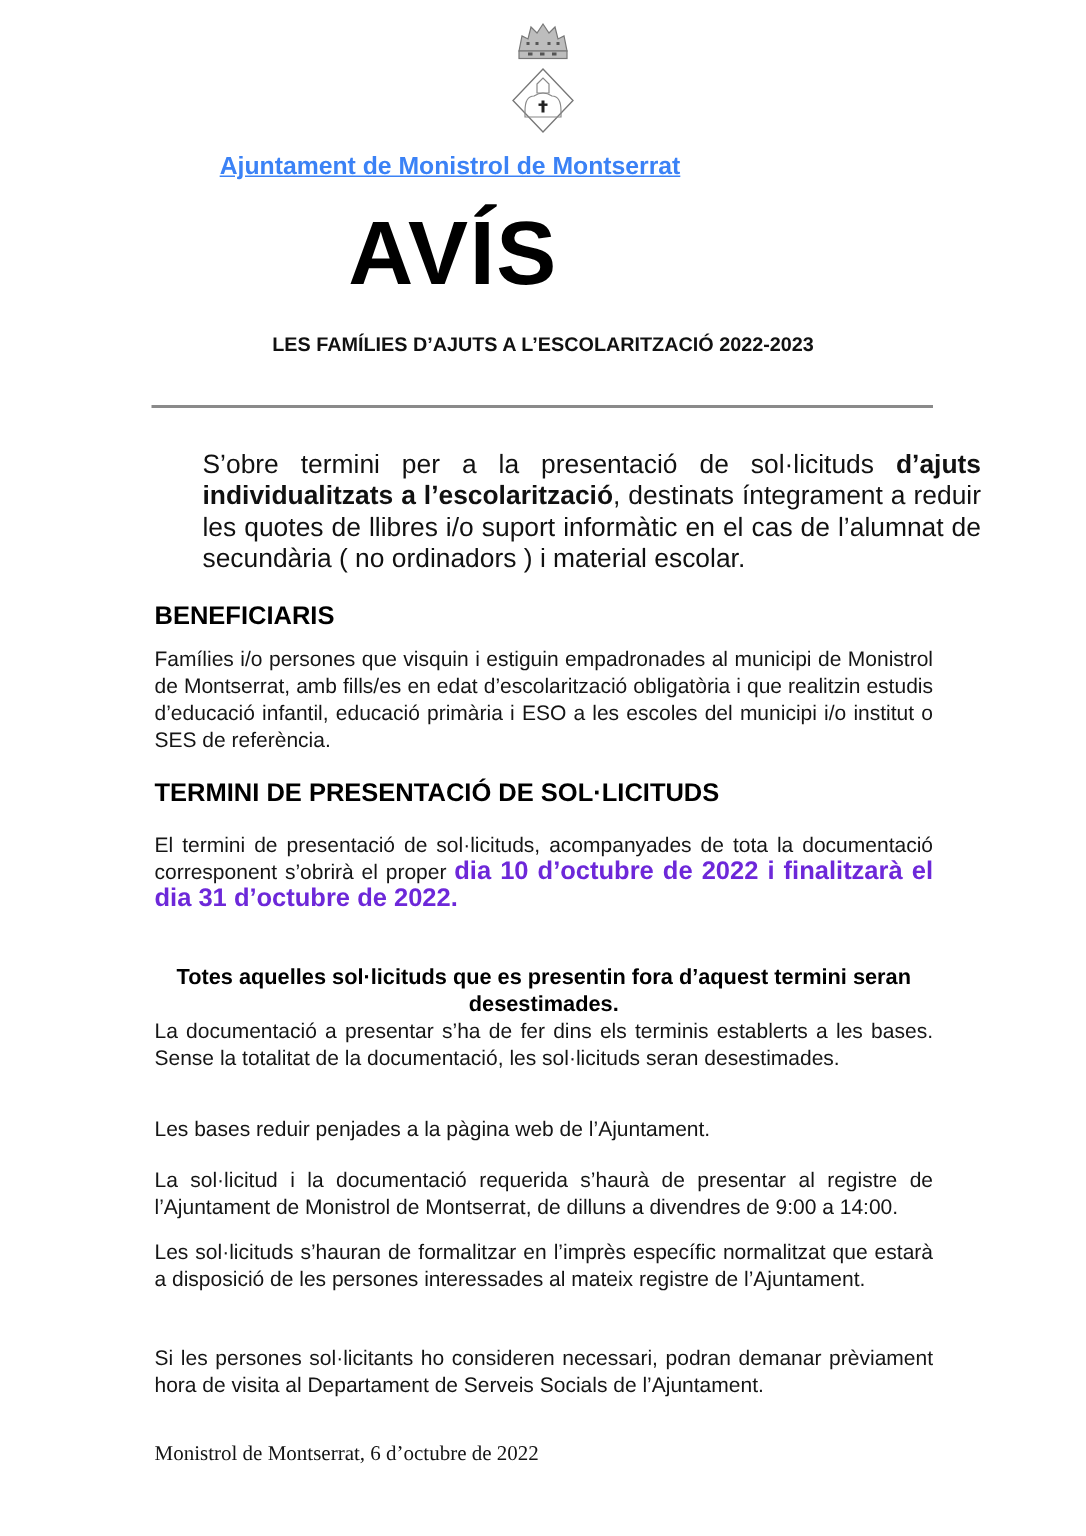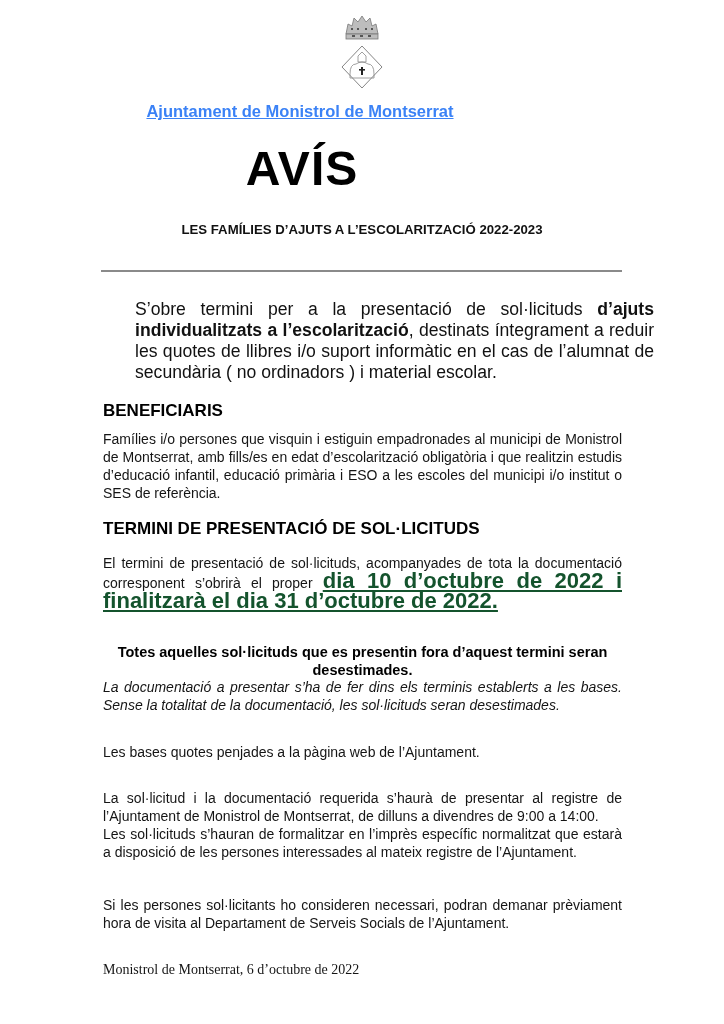--- a/index.html
+++ b/index.html
@@ -1,27 +1,27 @@
 <!DOCTYPE html>
 <html><head>
 <meta charset="utf-8">
 <style>
   html, body { margin: 0; padding: 0; background: #ffffff; }
   body { width: 724px; height: 1024px; position: relative; overflow: hidden;
          font-family: "Liberation Sans", sans-serif; color: #111; }
   .abs { position: absolute; }
   .crest { left: 340px; top: 12px; width: 44px; height: 78px; }
   .org { left: 0; width: 600px; top: 102px; text-align: center; font-size: 16.5px; font-weight: bold; color: #3b82f6; text-decoration: underline; }
-  .title { left: 0; width: 604px; top: 134px; text-align: center; font-size: 48px; font-weight: bold; color: #000; line-height: 70px; letter-spacing: 1px; }
+  .title { left: 0; width: 604px; top: 134px; text-align: center; font-size: 60px; font-weight: bold; color: #000; line-height: 70px; letter-spacing: 1px; }
   .subtitle { left: 100px; width: 524px; top: 218px; text-align: center; font-size: 13.2px; font-weight: bold; color: #111; line-height: 24px; }
   .rule { left: 101px; top: 270px; width: 521px; height: 2px; background: #8a8a8a; }
   .intro { left: 103px; width: 519px; top: 299px; font-size: 17.6px; line-height: 21px; text-align: justify; color: #111; margin-left: 32px; }
   .h2 { left: 103px; font-size: 17px; font-weight: bold; color: #000; }
   .p { left: 103px; width: 519px; font-size: 14px; line-height: 17.5px; text-align: justify; color: #151515; }
-  .bu { font-weight: bold; text-decoration: underline; font-size: 22px; color: #14532d; }
+  .bu { font-weight: bold; font-size: 17px; color: #6d28d9; }
   .center-bold { left: 103px; width: 519px; top: 643px; text-align: center; font-size: 14.5px; font-weight: bold; line-height: 18px; color: #000; }
 </style>
 </head>
 <body>
 
 <svg class="abs crest" viewBox="0 0 44 78">
 
   <g fill="#bdbdbd" stroke="#777" stroke-width="0.8">
     <path d="M6 22 L8 12 L12 14 L14 6 L18 10 L22 4 L26 10 L30 6 L32 14 L36 12 L38 22 Z"></path>
     <rect x="6" y="22" width="32" height="5"></rect>
@@ -58,19 +58,19 @@
 
 <div class="abs h2" style="top:401px;">BENEFICIARIS</div>
 <div class="abs p" style="top:430px; line-height:18px;">Famílies i/o persones que visquin i estiguin empadronades al municipi de Monistrol de Montserrat, amb fills/es en edat d’escolarització obligatòria i que realitzin estudis d’educació infantil, educació primària i ESO a les escoles del municipi i/o institut o SES de referència.</div>
 
 <div class="abs h2" style="top:519px;">TERMINI DE PRESENTACIÓ DE SOL·LICITUDS</div>
 <div class="abs p" style="top:554px; line-height:18px;">
   <span>El termini de presentació de sol·licituds, acompanyades de tota la documentació corresponent s’obrirà el proper </span><span class="bu">dia 10 d’octubre de 2022   i finalitzarà el dia 31 d’octubre de 2022.</span>
 </div>
 <div class="abs center-bold">Totes aquelles sol·licituds que es presentin fora d’aquest termini seran desestimades.</div>
 
-<div class="abs p" style="top:679px;font-style:italic;">La documentació a presentar s’ha de fer dins els terminis establerts a les bases. Sense la totalitat de la documentació, les sol·licituds seran desestimades.</div>
-<div class="abs p" style="top:744px;">Les bases quotes penjades a la pàgina web de l’Ajuntament.</div>
-<div class="abs p" style="top:778px;margin-top:12px;">La  sol·licitud i la documentació requerida s’haurà de presentar al registre de l’Ajuntament de Monistrol de Montserrat, de dilluns a divendres de 9:00 a 14:00.</div>
+<div class="abs p" style="top:679px;">La documentació a presentar s’ha de fer dins els terminis establerts a les bases. Sense la totalitat de la documentació, les sol·licituds seran desestimades.</div>
+<div class="abs p" style="top:744px;">Les bases reduir penjades a la pàgina web de l’Ajuntament.</div>
+<div class="abs p" style="top:778px;">La  sol·licitud i la documentació requerida s’haurà de presentar al registre de l’Ajuntament de Monistrol de Montserrat, de dilluns a divendres de 9:00 a 14:00.</div>
 <div class="abs p" style="top:826px;">Les sol·licituds s’hauran de formalitzar en l’imprès específic normalitzat que estarà a disposició de les persones interessades al mateix registre de l’Ajuntament.</div>
 <div class="abs p" style="top:897px;">Si les persones sol·licitants ho consideren necessari, podran demanar prèviament hora de visita al Departament de Serveis Socials de l’Ajuntament.</div>
 
 <div class="abs p" style="top:961px; text-align:left;font-family:Liberation Serif, serif;">Monistrol de Montserrat,  6 d’octubre de 2022</div>
 
 </body></html>

